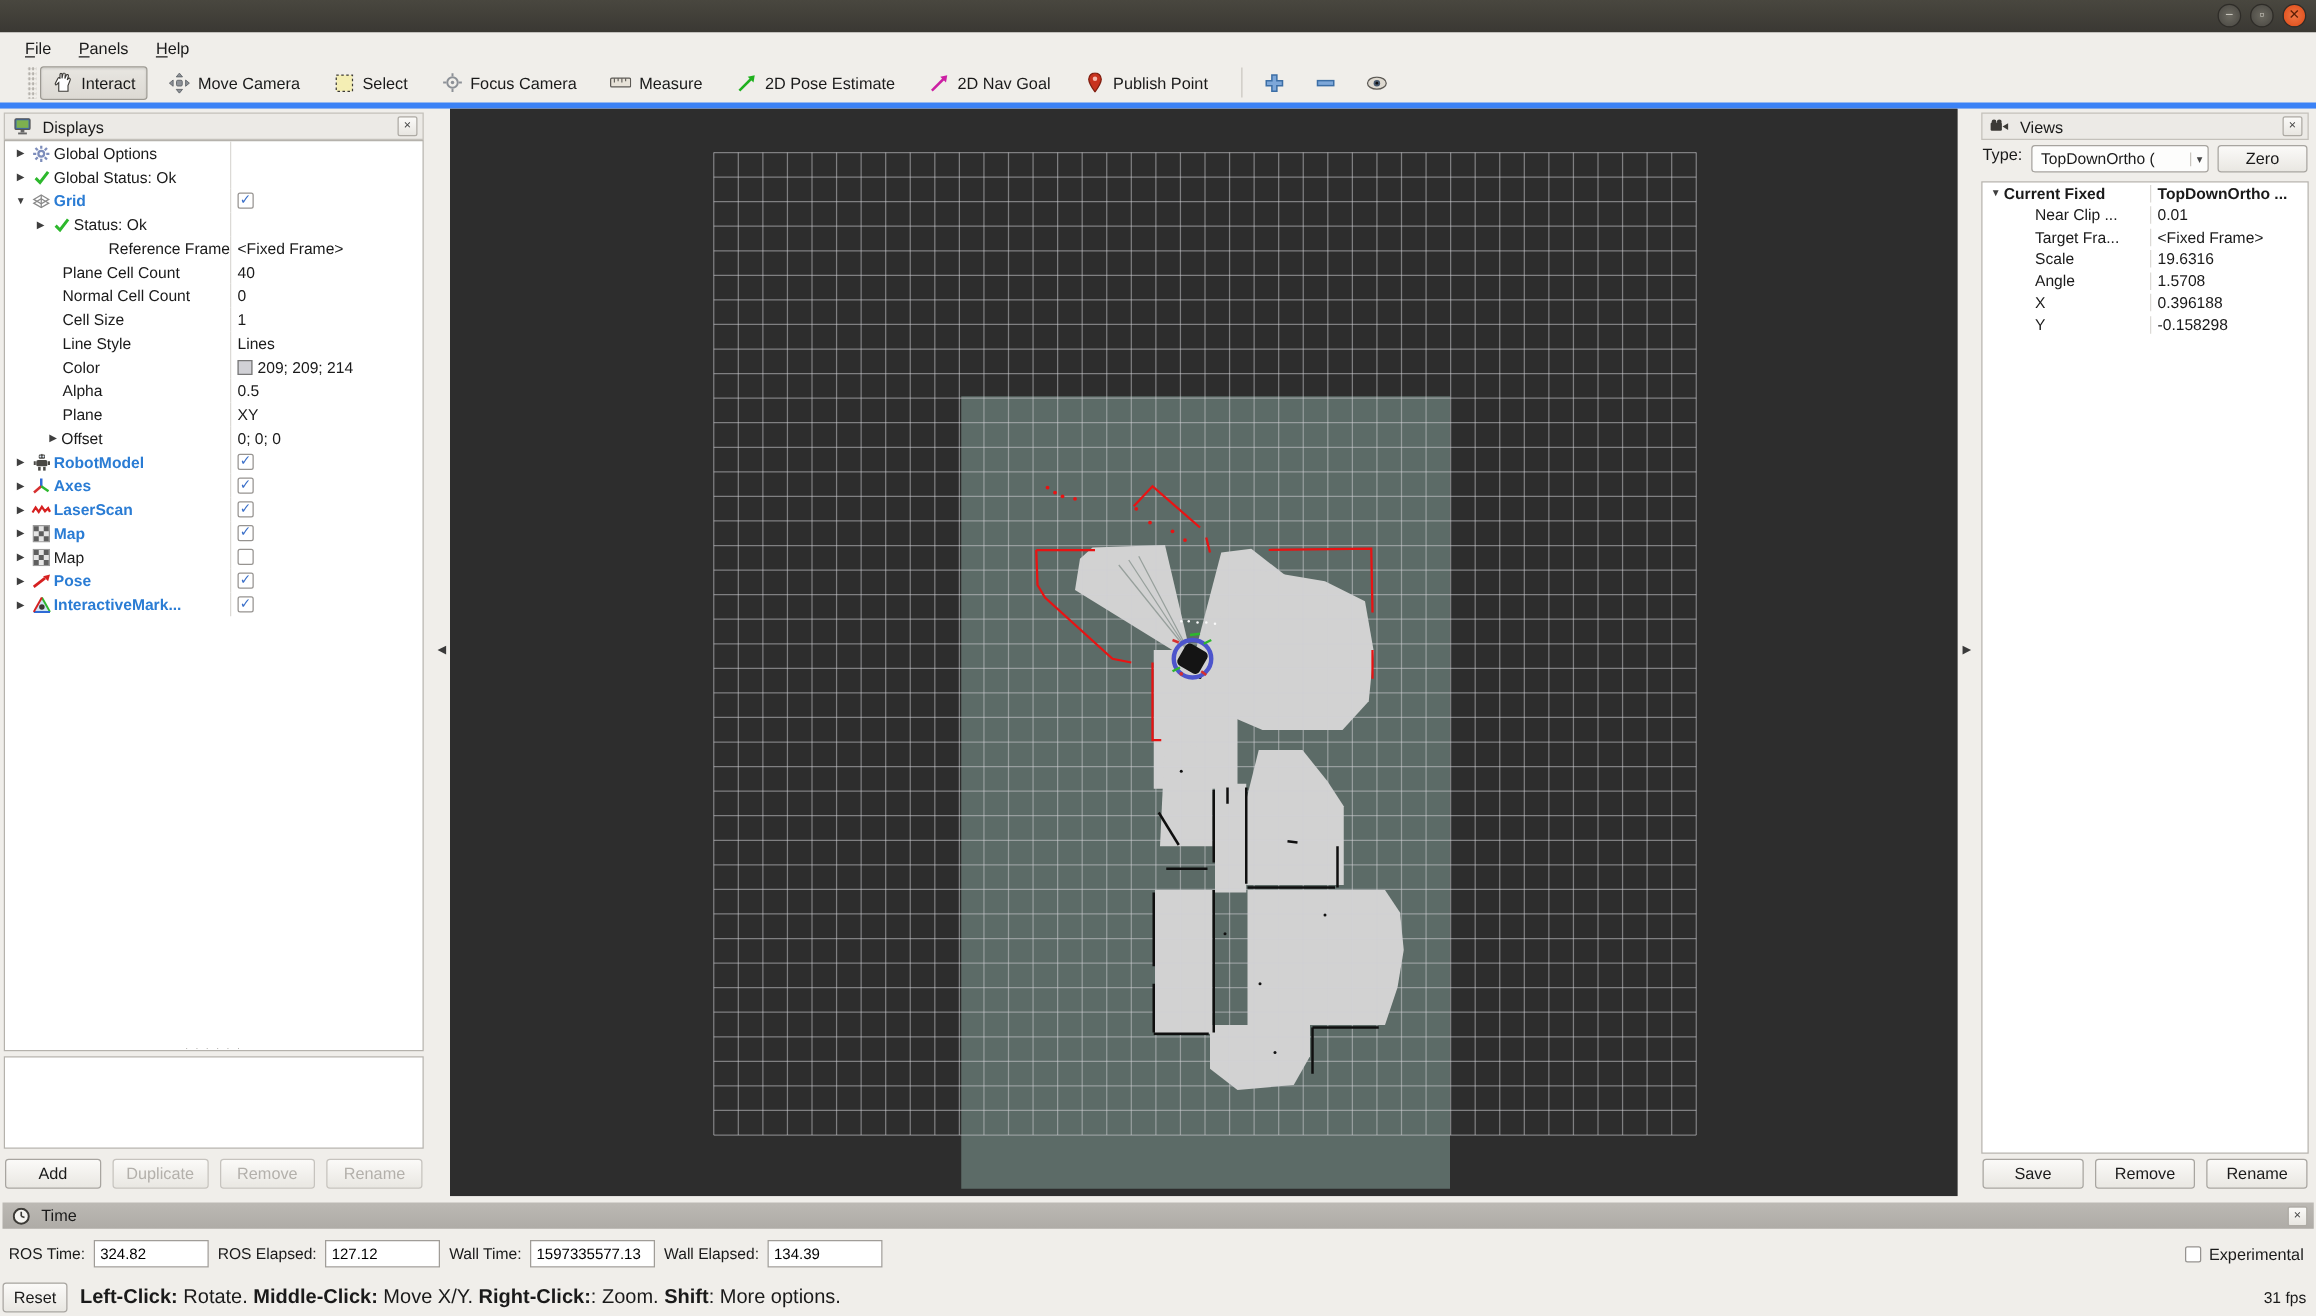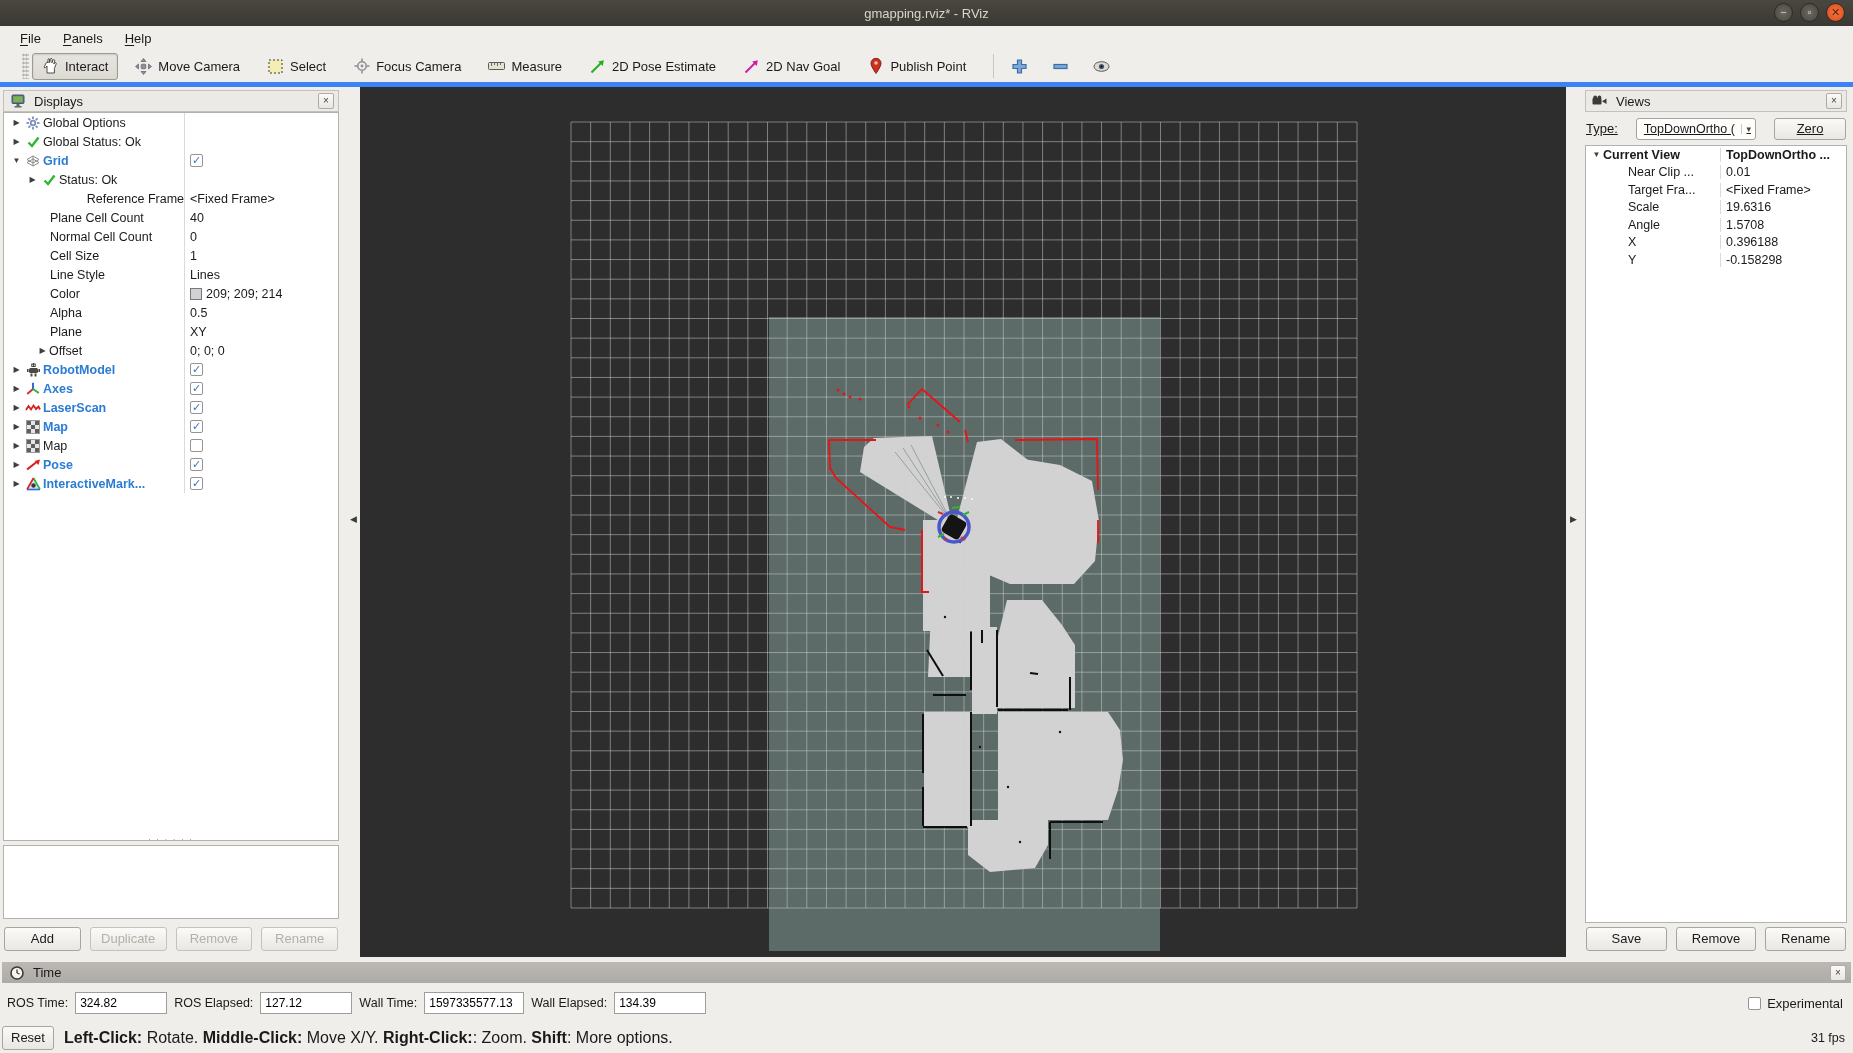--- a/index.html
+++ b/index.html
@@ -65,21 +65,21 @@
   .splitter-dots { position:absolute; left:0; right:0; top:750px; height:7px; text-align:center;
     color:#8d8a84; font-size:7px; letter-spacing:2px; line-height:6px; }
   .desc-box { top:758px; height:74px; }
   .btn-row { position:absolute; left:4px; right:4px; top:840px; height:24px; display:flex; gap:9px; }
   .btn { flex:1; border:1px solid #a8a5a0; border-radius:3px; background:linear-gradient(#fbfaf8,#e9e7e2);
     font-size:13px; color:#1a1a1a; text-align:center; line-height:21px; }
   .btn.disabled { color:#b3b0ab; border-color:#c6c3be; }
 
   
   .views-panel { left:1582px; width:268px; }
-  .type-row { position:absolute; top:29px; left:4px; right:4px; height:25px; display:flex; align-items:center; gap:18px;text-decoration:underline; }
+  .type-row { position:absolute; top:29px; left:4px; right:4px; height:25px; display:flex; align-items:flex-start; gap:7px; }
   .combo { flex:1; height:22px; border:1px solid #a6a39e; border-radius:3px; background:#fdfdfc;
     display:flex; align-items:center; padding:0 4px 0 7px; font-size:12.5px; white-space:nowrap; overflow:hidden; }
   .combo .arrow { margin-left:auto; font-size:9px; color:#444; border-left:1px solid #c9c6c0; padding-left:4px; }
   .zero-btn { flex:none; width:72px; line-height:20px; }
   #views-tree { top:58px; bottom:34px; overflow:hidden; }
   .vrow { display:flex; height:17.5px; align-items:center; font-size:12.5px; }
   .vname { width:134px; display:flex; align-items:center; height:100%; white-space:nowrap; overflow:hidden; }
   .vval { flex:1; border-left:1px solid #dcdad6; padding-left:5px; white-space:nowrap; overflow:hidden; }
   .views-btn-row { top:840px; }
 
@@ -102,21 +102,20 @@
   .status-bar { position:absolute; left:0; top:1023px; width:1853px; height:30px; background:#f0eeea;
     display:flex; align-items:center; padding:0 8px 0 2px; gap:10px; }
   .reset-btn { flex:none; padding:2px 8px; line-height:18px; flex:initial; }
   .help-text { font-size:16px; white-space:nowrap; overflow:hidden; flex:1; }
   .fps { font-size:12.5px; }
 </style>
 </head>
 <body>
 
 <div class="titlebar">
-  <span class="title">gmapping.rviz* - RViz</span>
   <span class="winbtns">
     <span class="winbtn">−</span>
     <span class="winbtn">▫</span>
     <span class="winbtn close">✕</span>
   </span>
 </div>
 
 <div class="menubar" id="menubar">
     <span class="menu-item"><u>F</u>ile</span>
     <span class="menu-item"><u>P</u>anels</span>
@@ -736,21 +735,21 @@
       <span class="combo">
         <span>TopDownOrtho (</span>
         <span class="arrow">▾</span>
       </span>
       <span class="btn zero-btn">Zero</span>
     </div>
     <div class="white-box" id="views-tree">
         <div class="vrow">
           <span class="vname" style="padding-left: 4px;">
             <span class="expander">▼</span>
-            <span style="font-weight: bold;">Current View</span>
+            <span style="font-weight: bold;">Current Fixed</span>
           </span>
           <span class="vval" style="font-weight: bold;">TopDownOrtho ...</span>
         </div>
         <div class="vrow">
           <span class="vname" style="padding-left: 42px;">
             <span>Near Clip ...</span>
           </span>
           <span class="vval">0.01</span>
         </div>
         <div class="vrow">

